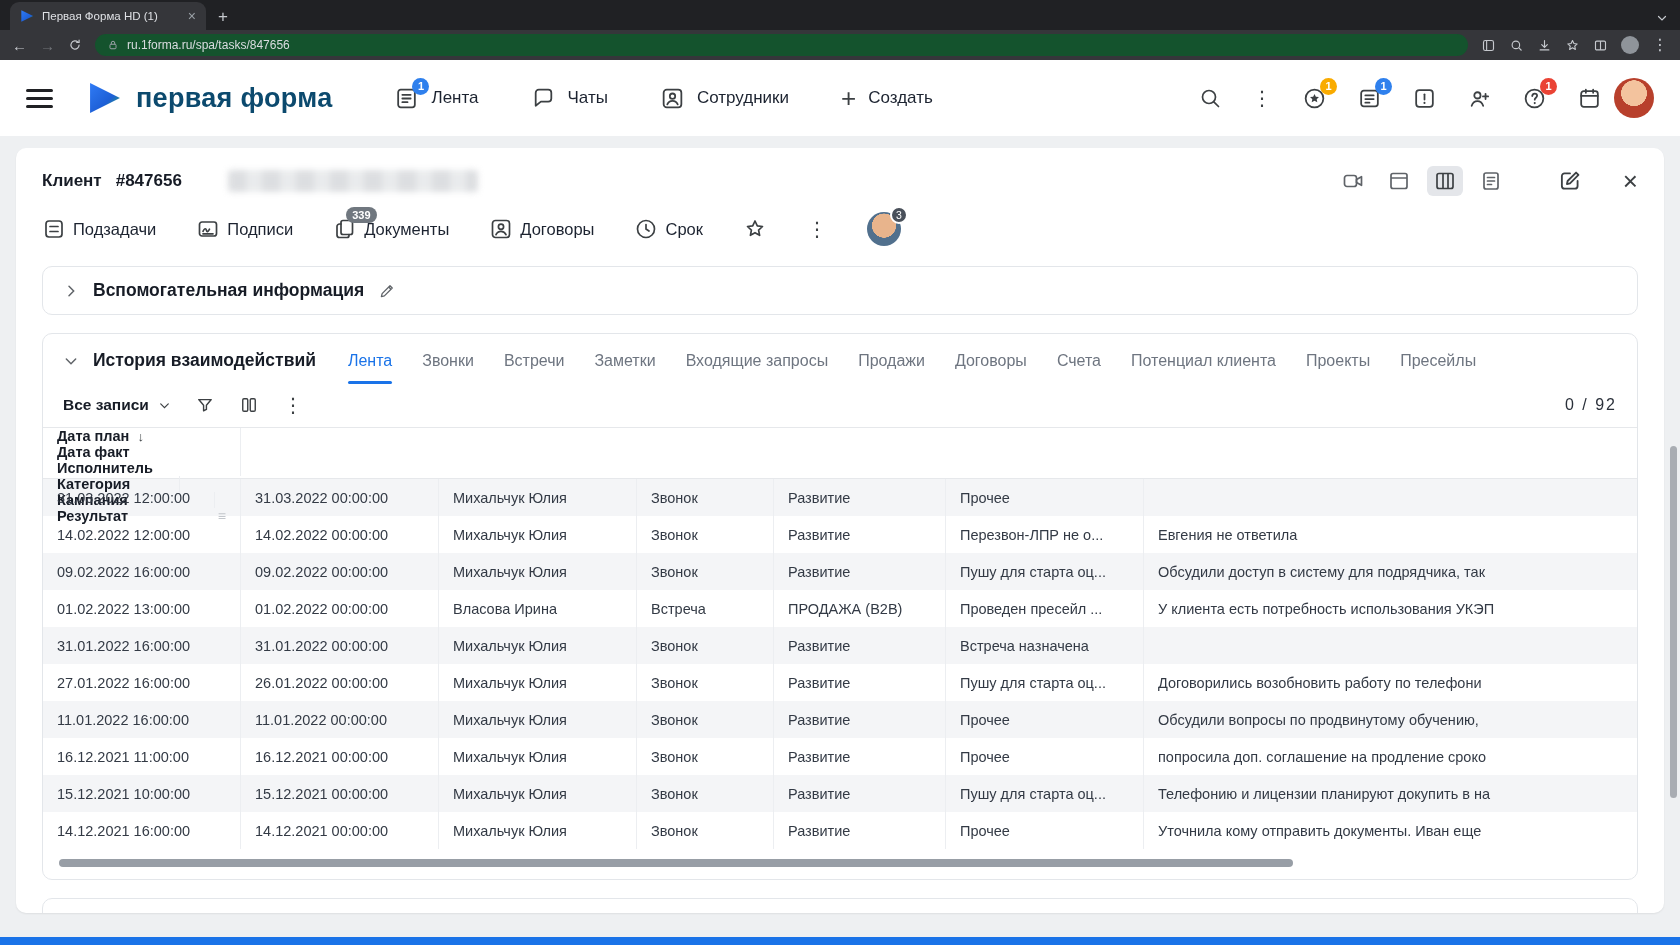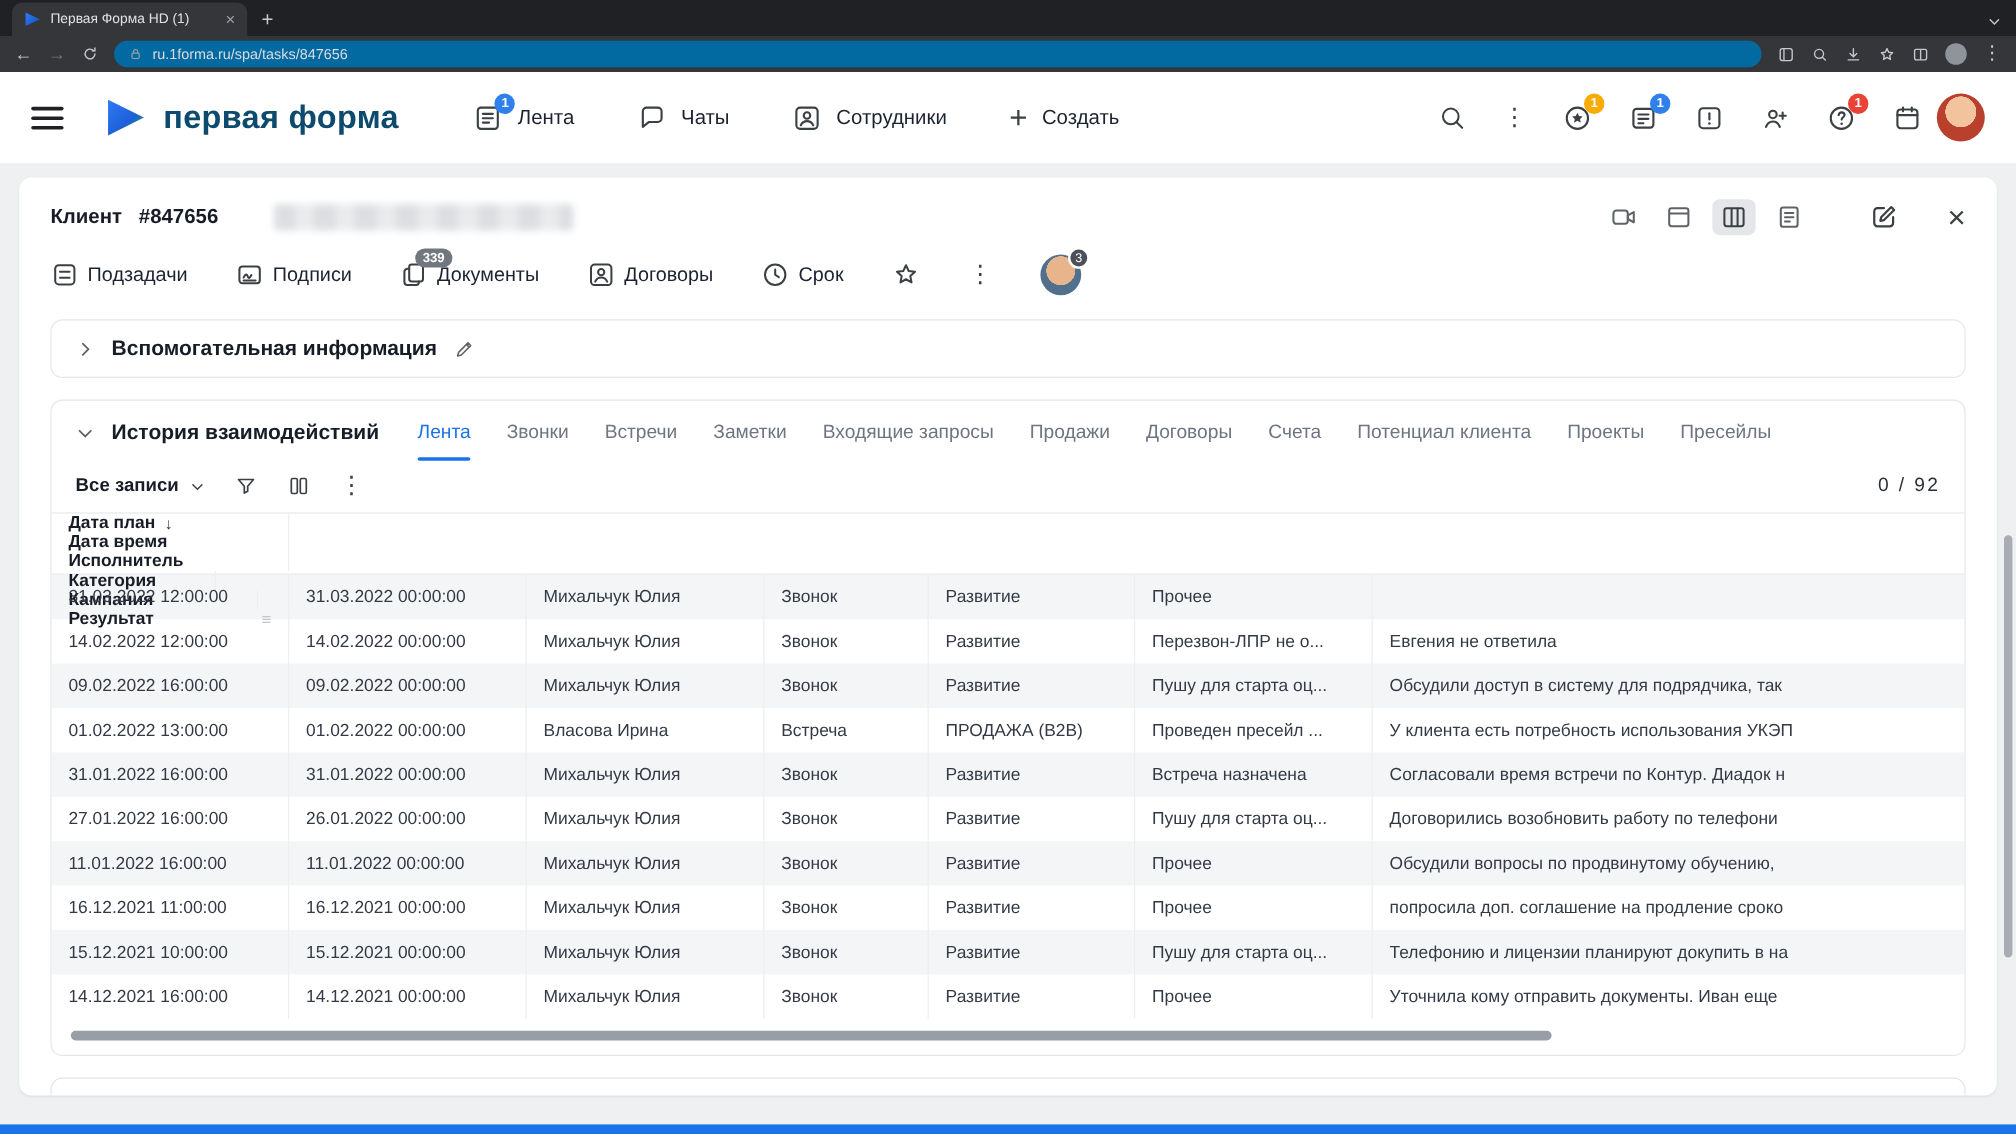--- a/index.html
+++ b/index.html
@@ -15,21 +15,21 @@
   .tabstrip { height:30px; background:#202124; display:flex; align-items:flex-end; padding-left:10px; position:relative; }
   .tab { height:28px; width:196px; background:#35363a; border-radius:9px 9px 0 0; display:flex; align-items:center; gap:8px; padding:0 10px; color:#dfe1e5; font-size:11.5px; }
   .tab-title { white-space:nowrap; overflow:hidden; flex:1; }
   .tabclose { color:#9aa0a6; font-size:14px; line-height:1; }
   .newtab { color:#c6c9ce; font-size:17px; margin:0 0 5px 12px; line-height:1; }
   .tabsearch { position:absolute; right:12px; bottom:6px; }
 
   .urlbar { height:30px; background:#35363a; display:flex; align-items:center; gap:13px; padding:0 12px; }
   .navbtn { color:#c6c9ce; font-size:15px; line-height:1; }
   .navbtn.dim { color:#72757a; }
-  .addr { flex:1; background:#0369a1; border-radius:14px; height:22px; display:flex; align-items:center; gap:8px; padding:0 12px; color:#dadce0; font-size:12px; }
+  .addr { flex:1; background:#14532d; border-radius:14px; height:22px; display:flex; align-items:center; gap:8px; padding:0 12px; color:#dadce0; font-size:12px; }
   .bicons { display:flex; align-items:center; gap:13px; }
   .bavatar { width:18px; height:18px; border-radius:50%; background:#8f949a; }
 
   
   .appheader { height:76px; background:#ffffff; display:flex; align-items:center; padding:0 26px; }
   .hamburger { width:27px; display:flex; flex-direction:column; gap:5px; }
   .hamburger i { height:3px; background:#202124; border-radius:2px; }
   .logo { display:flex; align-items:center; gap:13px; margin-left:34px; }
   .logo-text { font-size:27px; font-weight:700; color:#0c4a6e; letter-spacing:.3px; }
   .mainnav { display:flex; align-items:center; gap:52px; margin-left:62px; }
@@ -463,21 +463,21 @@
         <span class="kebab">⋮</span>
         <span class="counter">0 / 92</span>
       </div>
 
       <div class="thead">
         <div class="tcell c0">
           <span>Дата план</span>
           <span class="sorticon">↓</span>
         </div>
         <div class="tcell c1">
-            <span>Дата время</span>
+            <span>Дата факт</span>
           </div>
         <div class="tcell c2">
             <span>Исполнитель</span>
           </div>
         <div class="tcell c3">
             <span>Категория</span>
           </div>
         <div class="tcell c4">
             <span>Кампания</span>
           </div>
@@ -527,21 +527,20 @@
             <div class="tcell c5">Проведен пресейл ...</div>
             <div class="tcell c6">У клиента есть потребность использования УКЭП</div>
           </div>
           <div class="trow">
             <div class="tcell c0">31.01.2022 16:00:00</div>
             <div class="tcell c1">31.01.2022 00:00:00</div>
             <div class="tcell c2">Михальчук Юлия</div>
             <div class="tcell c3">Звонок</div>
             <div class="tcell c4">Развитие</div>
             <div class="tcell c5">Встреча назначена</div>
-            <div class="tcell c6">Согласовали время встречи по Контур. Диадок н</div>
           </div>
           <div class="trow">
             <div class="tcell c0">27.01.2022 16:00:00</div>
             <div class="tcell c1">26.01.2022 00:00:00</div>
             <div class="tcell c2">Михальчук Юлия</div>
             <div class="tcell c3">Звонок</div>
             <div class="tcell c4">Развитие</div>
             <div class="tcell c5">Пушу для старта оц...</div>
             <div class="tcell c6">Договорились возобновить работу по телефони</div>
           </div>

